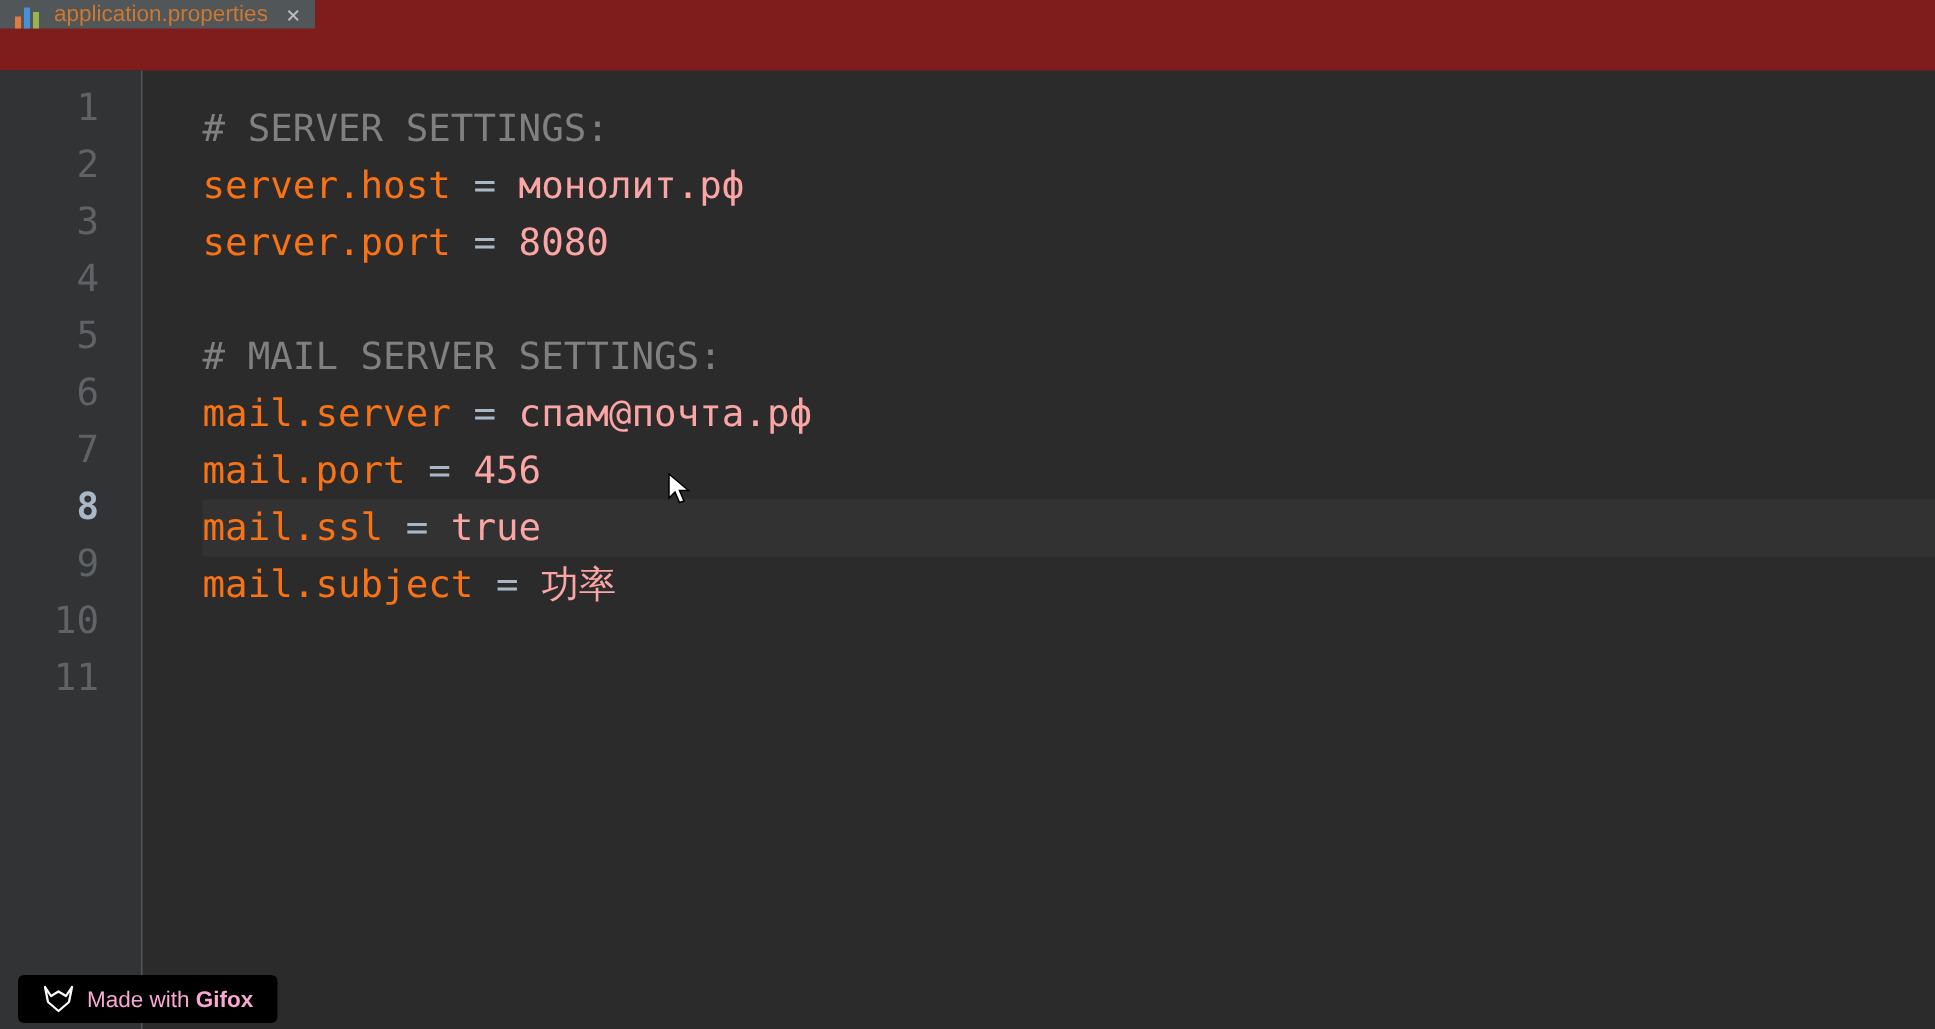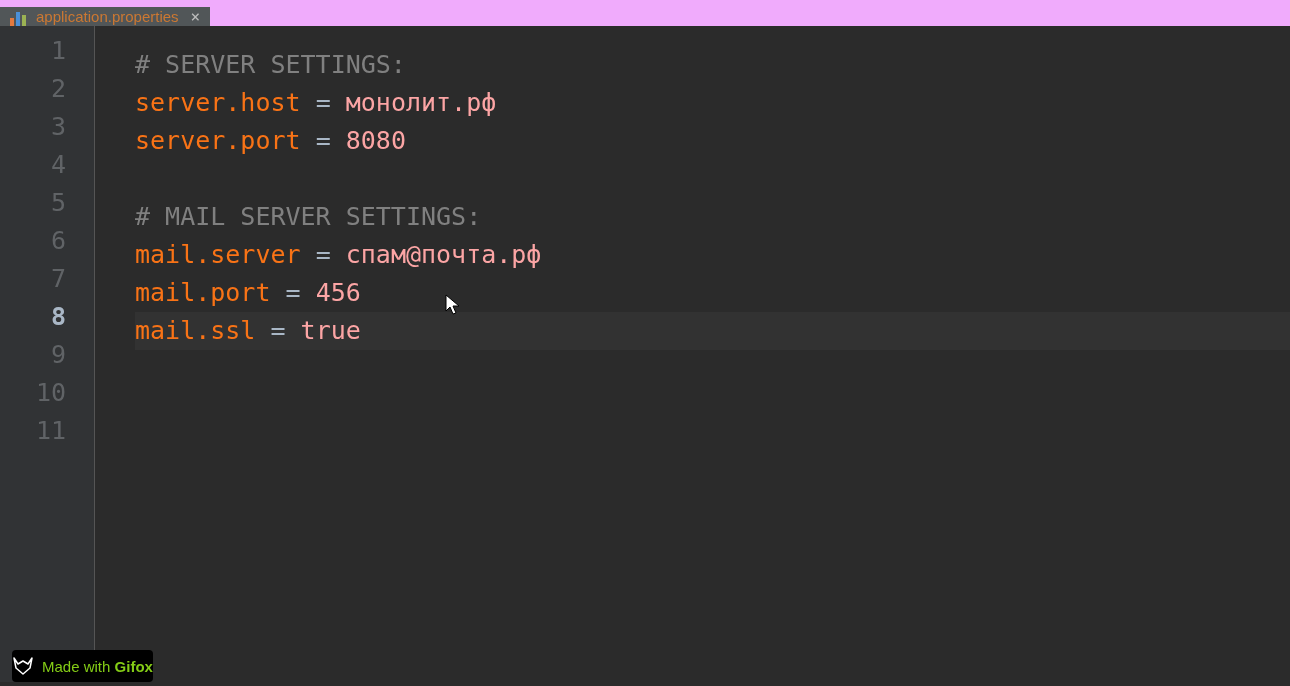--- a/index.html
+++ b/index.html
@@ -5,24 +5,24 @@
     * { margin: 0; padding: 0; box-sizing: border-box; }
     body {
       width: 1290px;
       height: 686px;
       background: #2B2B2B;
       font-family: 'Menlo', 'Consolas', monospace;
       overflow: hidden;
       position: relative;
     }
     .tab-bar {
-      height: 26px;
-      background: #f0abfc;
+      height: 47px;
+      background: #7f1d1d;
       display: flex;
-      align-items: flex-end;
+      align-items: flex-start;
     }
     .tab {
       display: flex;
       align-items: center;
       padding: 0 10px;
       background: #515658;
       gap: 8px;
       cursor: pointer;
     }
     .tab-icon {
@@ -94,22 +94,22 @@
       top: 268px;
       width: 20px;
       height: 20px;
       pointer-events: none;
     }
     .gifox-badge {
       position: absolute;
       bottom: 4px;
       left: 12px;
       background: #000000;
-      color: #84cc16;
-      padding: 6px 0;
+      color: #f9a8d4;
+      padding: 6px 16px;
       border-radius: 4px;
       display: flex;
       align-items: center;
       gap: 8px;
       font-family: -apple-system, sans-serif;
       font-size: 15px;
     }
     .gifox-badge strong { font-weight: bold; }
     .fox-icon svg { display: block; }
   </style>
@@ -144,20 +144,21 @@
   </div>
   <div class="code">
     <div class="code-line"><span class="comment"># SERVER SETTINGS:</span></div>
     <div class="code-line"><span class="key">server.host</span><span class="equals"> = </span><span class="value">монолит.рф</span></div>
     <div class="code-line"><span class="key">server.port</span><span class="equals"> = </span><span class="value">8080</span></div>
     <div class="code-line"><span></span></div>
     <div class="code-line"><span class="comment"># MAIL SERVER SETTINGS:</span></div>
     <div class="code-line"><span class="key">mail.server</span><span class="equals"> = </span><span class="value">спам@почта.рф</span></div>
     <div class="code-line"><span class="key">mail.port</span><span class="equals"> = </span><span class="value">456</span></div>
     <div class="code-line current-line"><span class="key">mail.ssl</span><span class="equals"> = </span><span class="value">true</span></div>
+    <div class="code-line"><span class="key">mail.subject</span><span class="equals"> = </span><span class="value">功率</span></div>
     <div class="code-line"><span></span></div>
     <div class="code-line"><span></span></div>
 
     <span class="cursor-pointer">
       <svg width="18" height="22" viewBox="0 0 18 22">
         <path d="M1 1 L1 17 L5 13 L8 20 L11 19 L8 12 L14 12 Z" fill="#FFFFFF" stroke="#000000" stroke-width="1"></path>
       </svg>
     </span>
   </div>
 </div>

